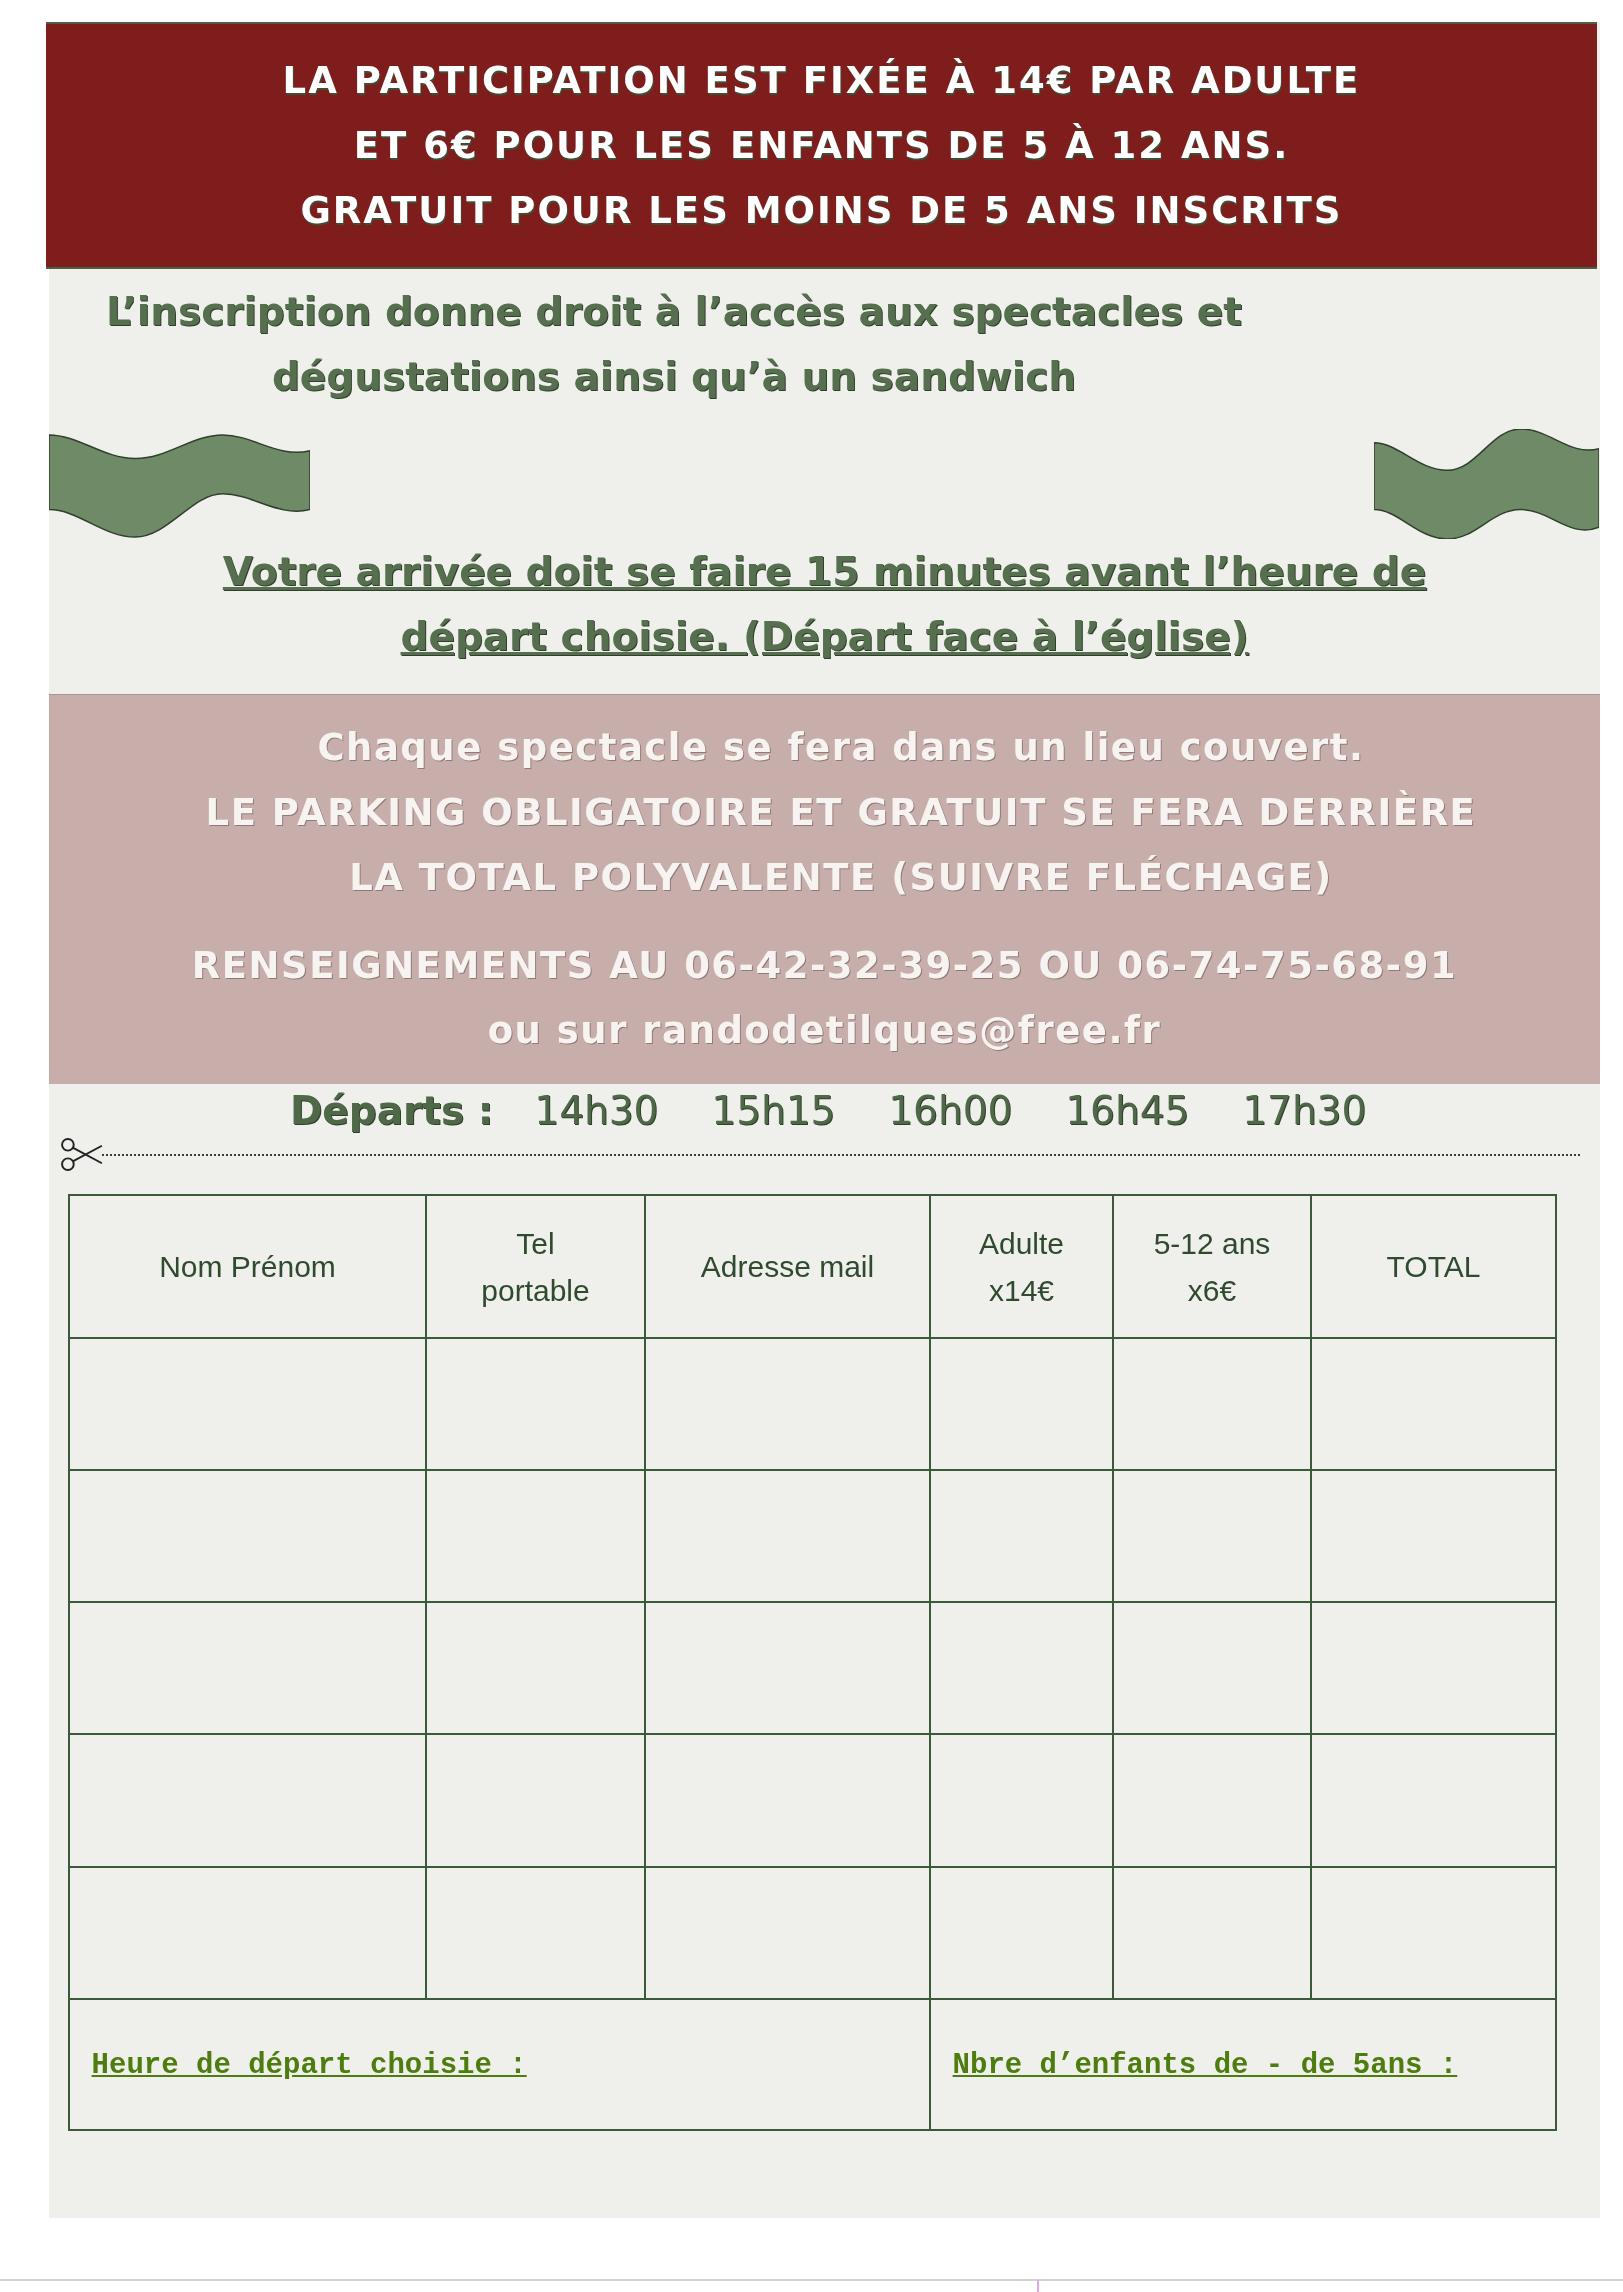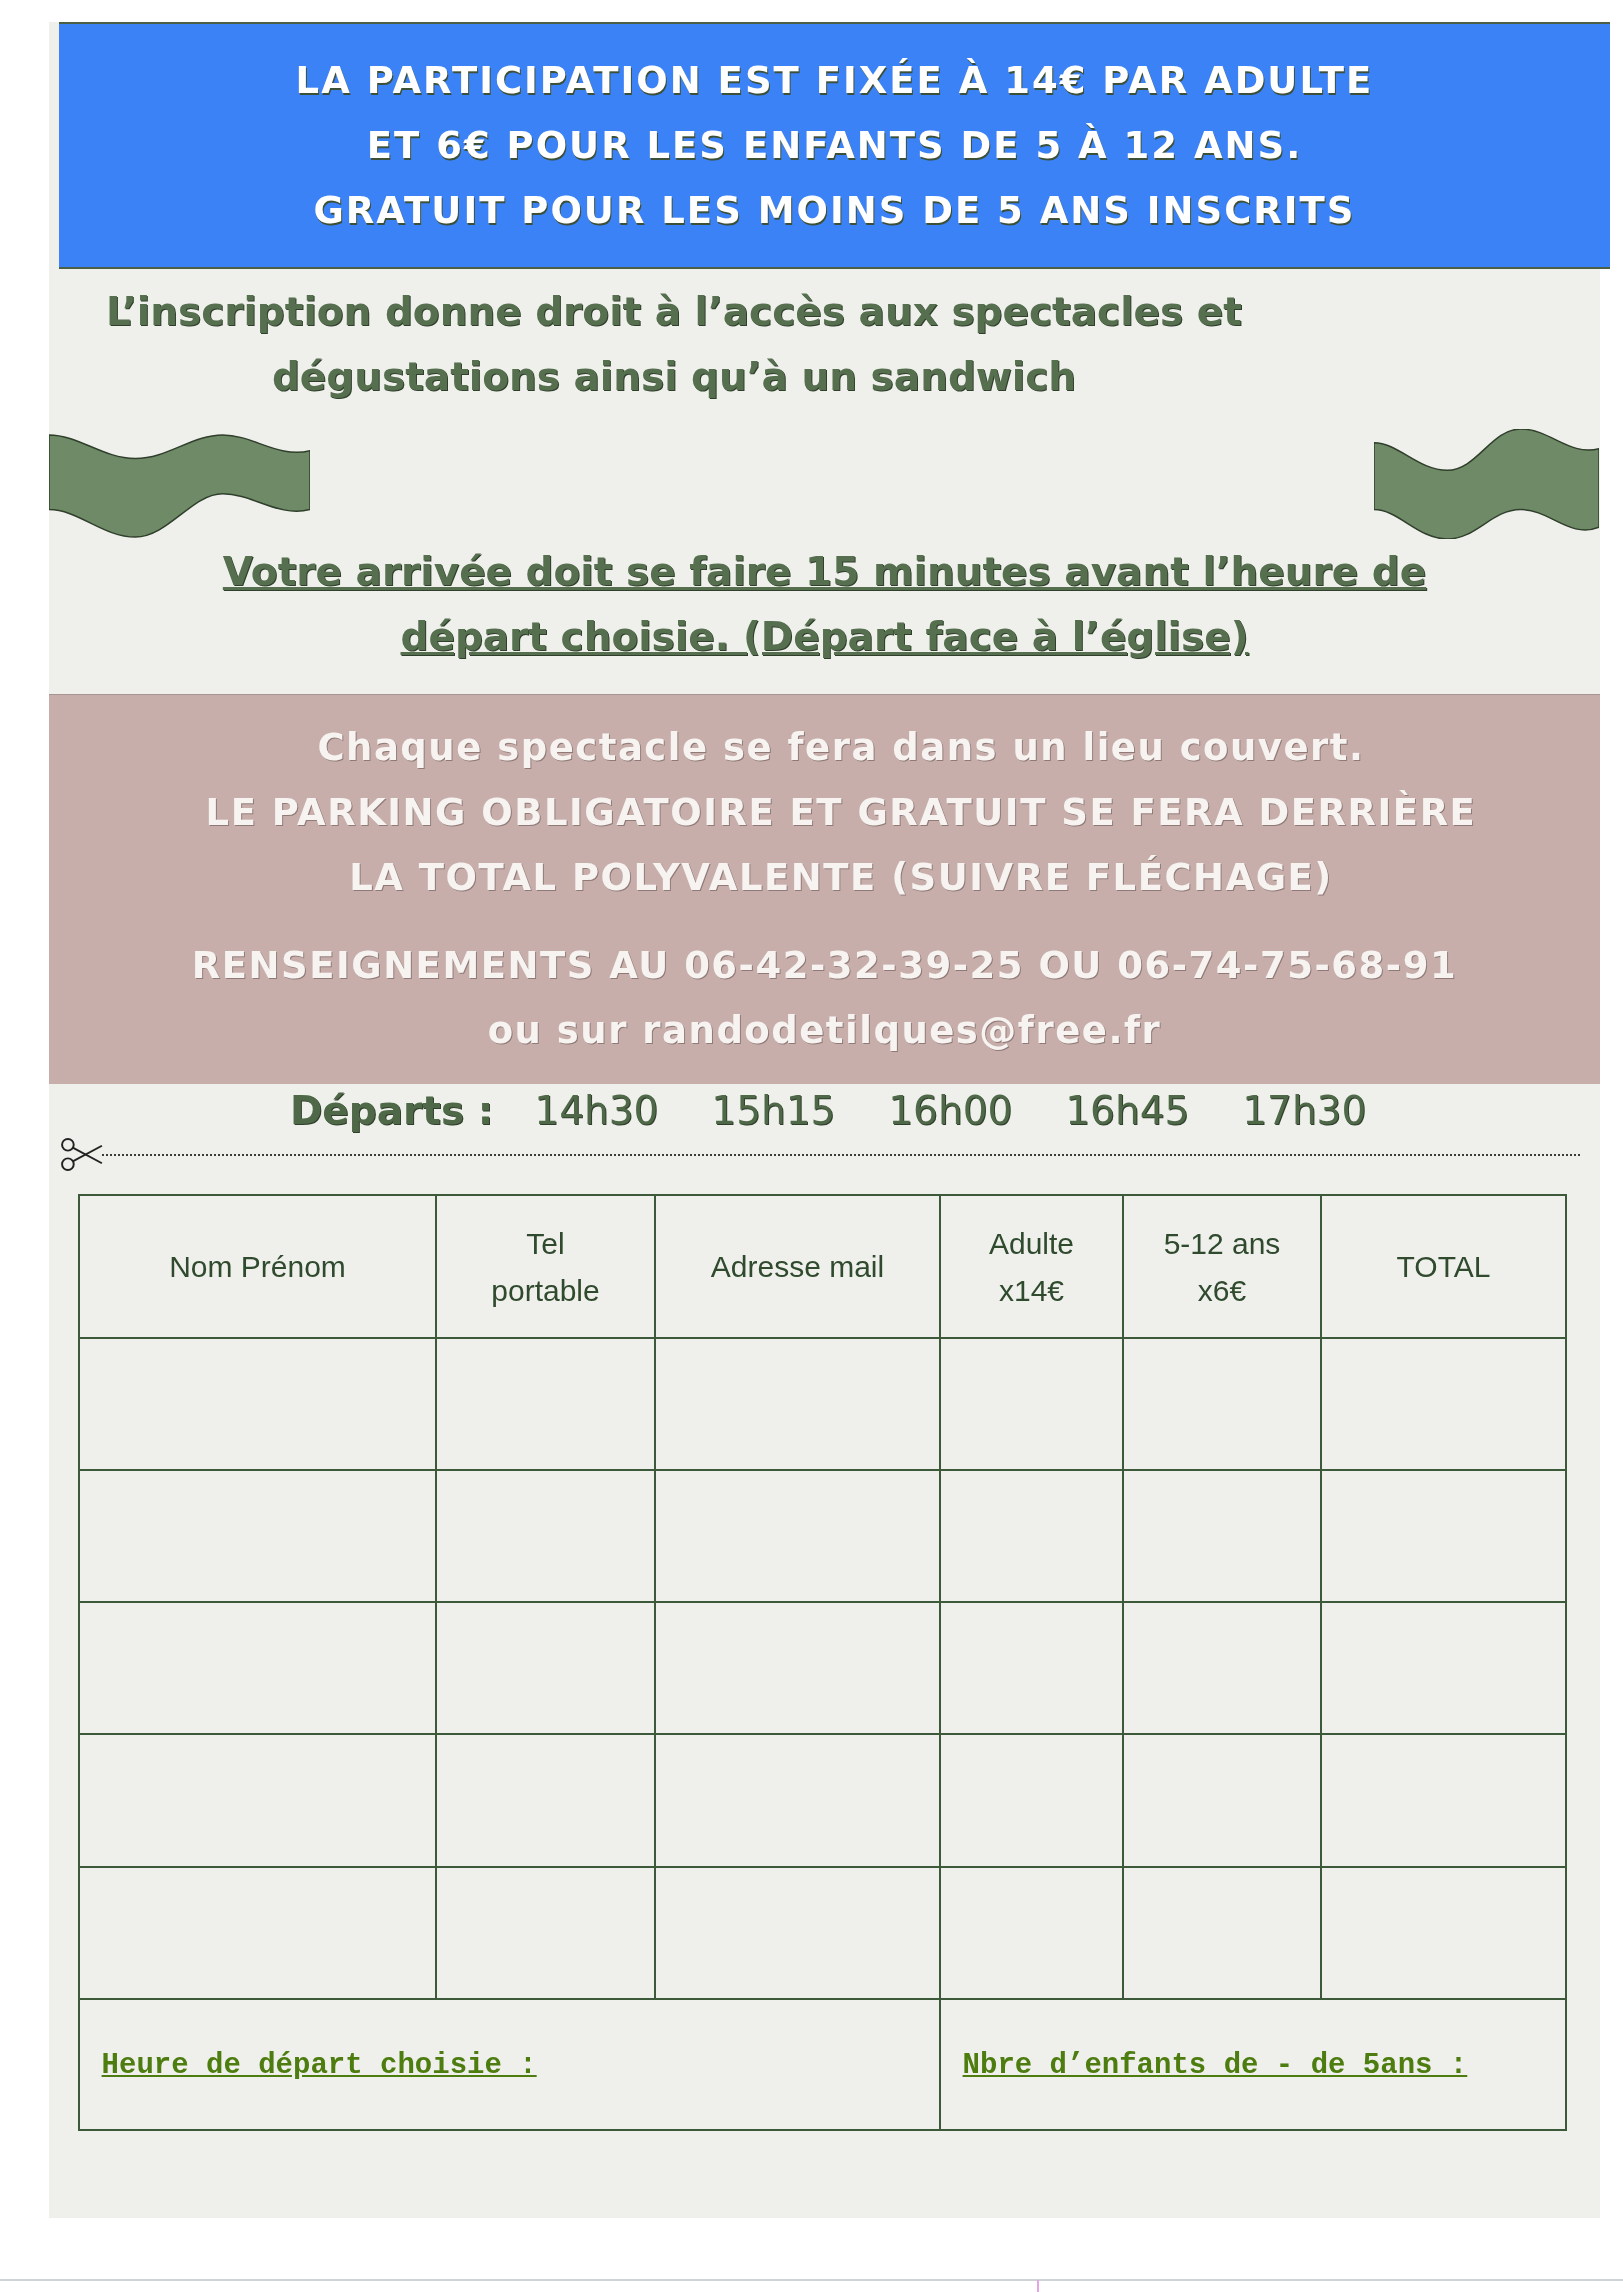--- a/index.html
+++ b/index.html
@@ -6,22 +6,22 @@
     body {
       width: 1623px; height: 2293px; position: relative; overflow: hidden;
       background: #ffffff;
       font-family: "DejaVu Sans", sans-serif;
     }
     .page {
       position: absolute; left: 49px; top: 21.6px; width: 1551px; height: 2196px;
       background: #efefec;
     }
     .banner-green {
-      position: absolute; left: 59px; top: 21.6px; width: 1551px; height: 247px;
-      background: #3b82f6;
+      position: absolute; left: 46px; top: 21.6px; width: 1551px; height: 247px;
+      background: #7f1d1d;
       border-top: 2px solid #4a5f44; border-bottom: 2px solid #4a5f44;
       box-sizing: border-box;
       display: flex; flex-direction: column; align-items: center; justify-content: center;
     }
     .banner-green .line {
       color: #ffffff; font-weight: bold; font-size: 37px; letter-spacing: 2px;
       line-height: 65px; text-shadow: 1px 2px 0 #3c4f37;
     }
     .intro {
       position: absolute; left: 49px; top: 279px; width: 1250px; text-align: center;
@@ -56,21 +56,21 @@
       text-shadow: 1px 1px 0 #2f3f2b;
     }
     .departs .label { font-weight: bold; font-size: 39px; margin-right: 41px; }
     .departs .time { font-size: 39px; margin-right: 53px; }
     .cutline {
       position: absolute; left: 102px; top: 1154px; width: 1478px; height: 0;
       border-top: 2.9px dotted #3b3b3b;
     }
     .scissors { position: absolute; left: 59px; top: 1137px; width: 45px; height: 35px; }
     table.form {
-      position: absolute; left: 78px; top: 1194px; width: 1487px; height: 937px;
+      position: absolute; left: 68px; top: 1194px; width: 1487px; height: 937px;
       border-collapse: collapse; table-layout: fixed;
       border: 2.9px solid #2e3f2b;
     }
     table.form td, table.form th {
       border: 2px solid #3c5a3a; padding: 0; text-align: center; vertical-align: middle;
       font-weight: normal; color: #2f4a2d; font-size: 30px; line-height: 47px;
       font-family: "Liberation Sans", sans-serif;
     }
     table.form tr.body-row td { border-top: 2.9px solid #1f2a1d; height: 128px; }
     table.form thead th { height: 141px; }

